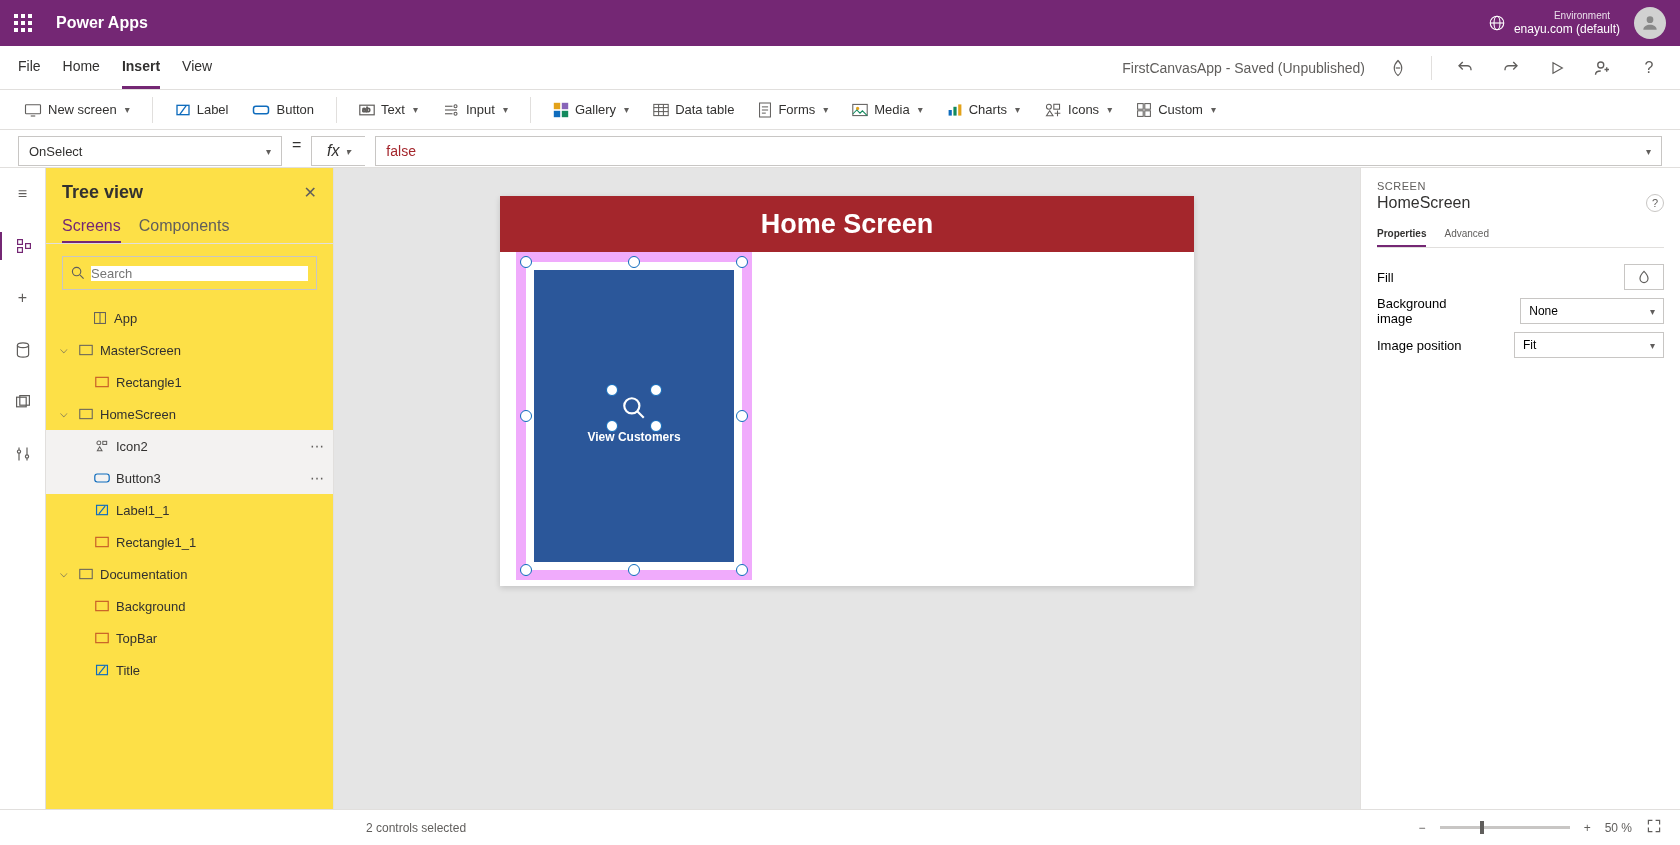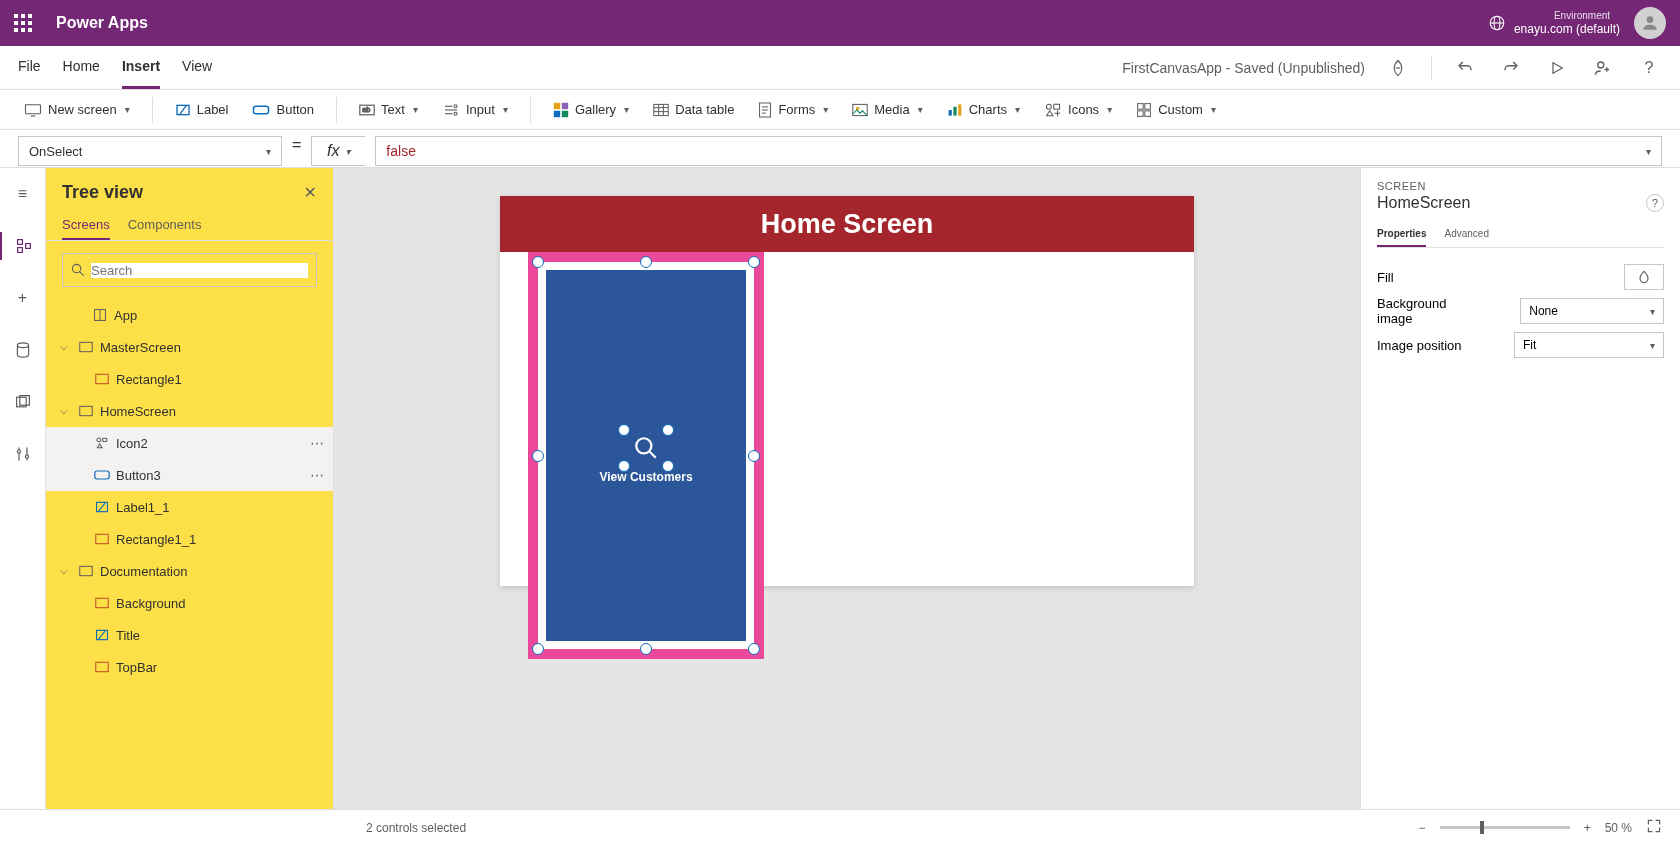--- a/index.html
+++ b/index.html
@@ -43,39 +43,39 @@
 
 .main { display: flex; height: calc(845px - 46px - 44px - 40px - 38px - 36px); }
 .left-rail { width: 46px; background: #fff; border-right: 1px solid #e1dfdd; display: flex; flex-direction: column; align-items: center; padding-top: 12px; gap: 24px; }
 .left-rail .ri { width: 28px; height: 28px; display:flex; align-items:center; justify-content:center; color:#605e5c; cursor:pointer; }
 .left-rail .ri.active { border-left:2px solid #742774; color:#742774; width:100%;}
 
 .tree { width: 288px; background: #fde047; border-right: 1px solid #e1dfdd; display: flex; flex-direction: column; }
 .tree-hdr { display:flex; align-items:center; justify-content:space-between; padding: 14px 16px 8px; }
 .tree-hdr h2 { font-size: 18px; font-weight: 600; color:#323130; }
 .tree-tabs { display:flex; gap:18px; padding:0 16px; border-bottom:1px solid #e1dfdd; }
-.tree-tabs .tt { font-size:13px; padding:6px 0; cursor:pointer; color:#605e5c; border-bottom:2px solid transparent;}
+.tree-tabs .tt { font-size:16px; padding:6px 0; cursor:pointer; color:#605e5c; border-bottom:2px solid transparent;}
 .tree-tabs .tt.active { color:#742774; border-bottom-color:#742774; }
 .search { margin:12px 16px; }
 .search-box { height:32px; border:1px solid #c8c6c4; display:flex; align-items:center; padding:16px 8px; gap:6px; }
 .search-box input { border:none; outline:none; flex:1; font-size:13px; }
 .tree-list { flex:1; overflow:auto; font-size:13px; }
 .node { display:flex; align-items:center; height:32px; padding:0 8px 0 14px; gap:6px; cursor:pointer; color:#323130; position:relative; }
 .node .ex { width:12px; color:#605e5c; font-size:10px; }
 .node .nic { width:16px; height:16px; display:flex;align-items:center;justify-content:center; }
 .node.d1 { padding-left:28px; }
 .node.d2 { padding-left:48px; }
 .node.sel { background:#f3f2f1; }
 .node .more { margin-left:auto; color:#605e5c; letter-spacing:1px; font-size:14px;}
 
 
 .canvas-wrap { flex:1; background:#e5e5e5; position:relative; display:flex; align-items:flex-start; justify-content:center; padding-top:28px; }
 .screen { width:694px; height:390px; background:#fff; position:relative; box-shadow:0 2px 6px rgba(0,0,0,.15); }
 .screen-header { height:56px; background:#a4262c; color:#fff; display:flex; align-items:center; justify-content:center; font-size:27px; font-weight:700; }
-.card-outer { position:absolute; left:28px; top:56px; width:236px; height:407px; background:#ec4899; }
+.card-outer { position:absolute; left:16px; top:56px; width:236px; height:328px; background:#f0abfc; }
 .card-inner { position:absolute; left:10px; top:10px; right:10px; bottom:10px; background:#fff; display:flex; align-items:center; justify-content:center; }
 .card-blue { position:absolute; left:8px; top:8px; right:8px; bottom:8px; background:#2b579a; display:flex; flex-direction:column; align-items:center; justify-content:center; color:#fff; }
 .handle { position:absolute; width:12px; height:12px; border-radius:50%; background:#fff; border:1px solid #0f6cbd; }
 .card-label { font-size:12px; font-weight:600; margin-top:2px; }
 
 
 .props { width: 320px; background:#fff; border-left:1px solid #e1dfdd; padding:12px 16px; }
 .props .cat { font-size:11px; color:#605e5c; letter-spacing:.5px; }
 .props .name { font-size:16px; color:#323130; margin:2px 0 10px; display:flex; justify-content:space-between; align-items:center;}
 .props-tabs { display:flex; gap:18px; border-bottom:1px solid #e1dfdd; margin-bottom:12px; }
@@ -441,34 +441,34 @@
       <div class="node d2">
           <span class="nic">
             <svg width="14" height="12" viewBox="0 0 18 14" fill="none" stroke="#c75c27" stroke-width="1.5">
               <rect x="1" y="1" width="16" height="12"></rect>
             </svg>
           </span>
           <span>Background</span>
         </div>
       <div class="node d2">
           <span class="nic">
+            <svg width="14" height="12" viewBox="0 0 18 14" fill="none" stroke="#c75c27" stroke-width="1.5">
+              <rect x="1" y="1" width="16" height="12"></rect>
+            </svg>
+          </span>
+          <span>TopBar</span>
+        </div>
+      <div class="node d2">
+          <span class="nic">
             <svg width="14" height="14" viewBox="0 0 18 18" fill="none" stroke="#0f6cbd" stroke-width="1.5">
               <rect x="2" y="3" width="14" height="12"></rect>
               <line x1="5" y1="14" x2="13" y2="4"></line>
             </svg>
           </span>
           <span>Title</span>
-        </div>
-      <div class="node d2">
-          <span class="nic">
-            <svg width="14" height="12" viewBox="0 0 18 14" fill="none" stroke="#c75c27" stroke-width="1.5">
-              <rect x="1" y="1" width="16" height="12"></rect>
-            </svg>
-          </span>
-          <span>TopBar</span>
         </div>
     </div>
   </div>
 
   <div class="canvas-wrap">
     <div class="screen">
       <div class="screen-header">Home Screen</div>
 
       <div class="card-outer">
         <div class="card-inner">

